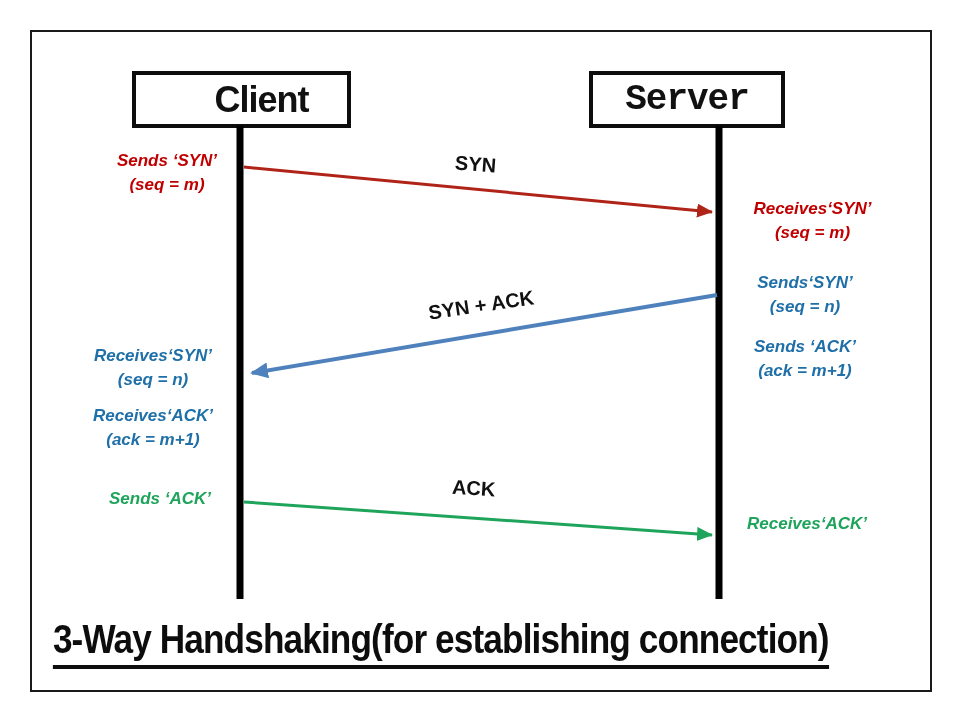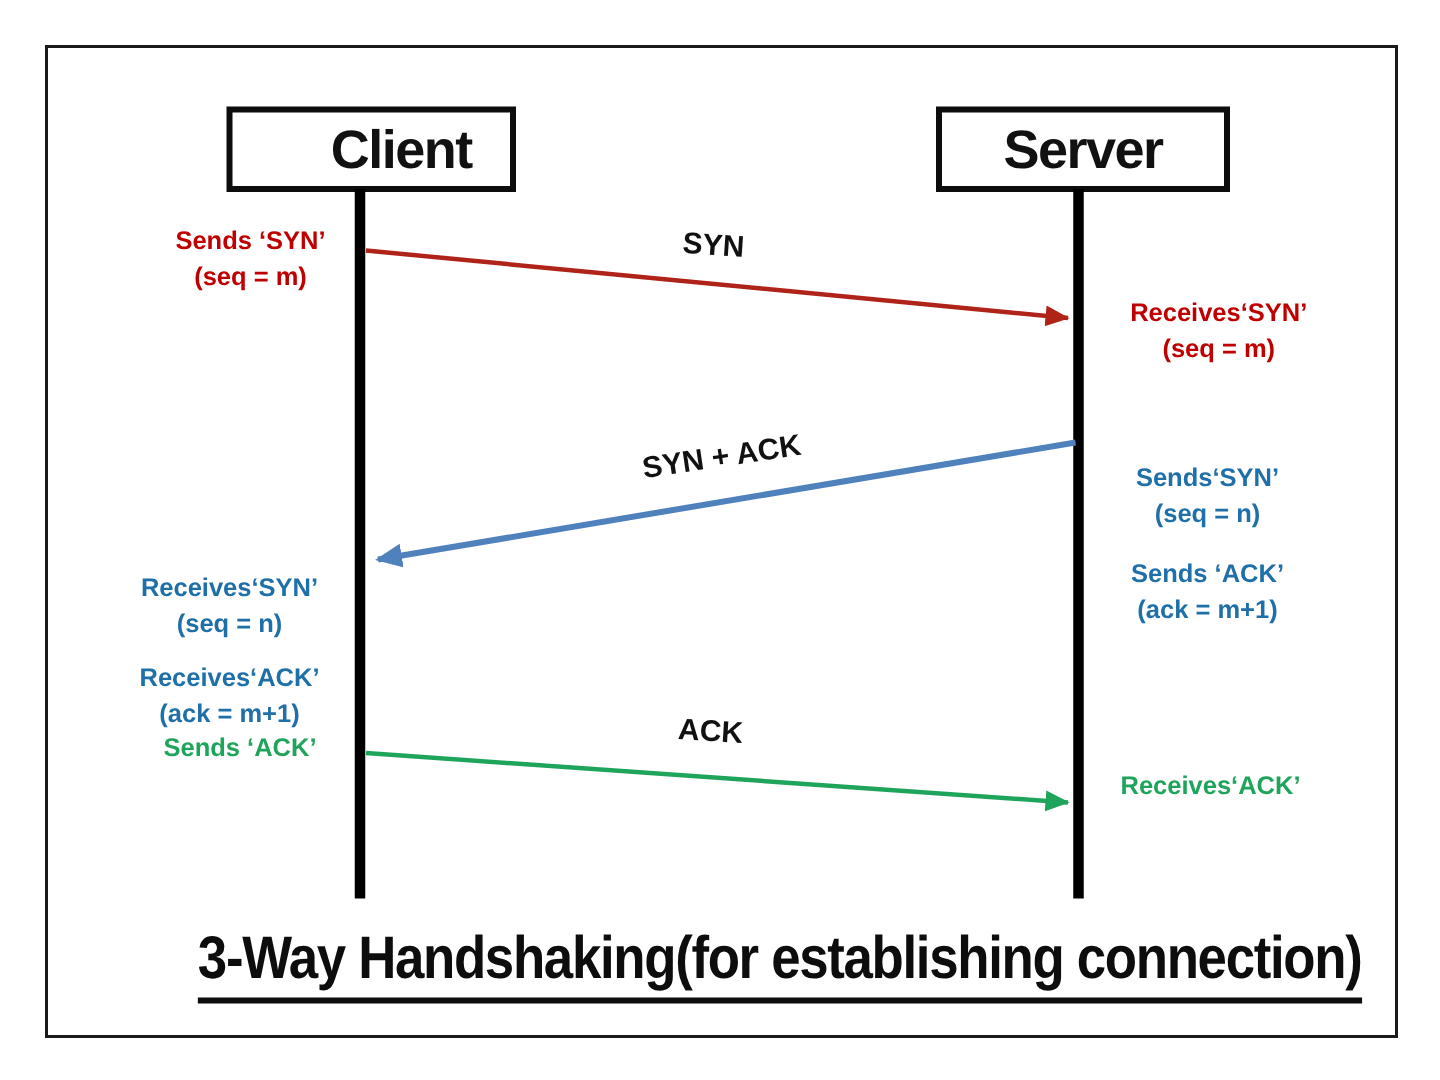--- a/index.html
+++ b/index.html
@@ -28,22 +28,22 @@
     background: #ffffff;
     box-sizing: border-box;
     display: flex;
     align-items: center;
     justify-content: center;
     font-weight: bold;
     font-size: 36px;
     letter-spacing: -1px;
     color: #111111;
   }
-  #client-box { left: 151px; width: 193px; padding-left: 40px; }
-  #server-box { left: 624px; width: 196px; }
+  #client-box { left: 132px; width: 219px; padding-left: 40px; }
+  #server-box { left: 589px; width: 196px; font-family: Liberation Mono, monospace; }
 
   svg.lines {
     position: absolute;
     left: 0; top: 0;
     width: 960px; height: 720px;
   }
   .lifeline { stroke: #000000; stroke-width: 7; }
   .arrow-red   { stroke: var(--red-arrow, #b02318);  stroke-width: 3; }
   .arrow-blue  { stroke: var(--blue-arrow, #4f81bd); stroke-width: 4; }
   .arrow-green { stroke: var(--green, #1fa45b);      stroke-width: 3; }
@@ -51,42 +51,43 @@
   .mk-blue  { fill: var(--blue-arrow, #4f81bd); }
   .mk-green { fill: var(--green, #1fa45b); }
 
   .note {
     position: absolute;
     text-align: center;
     font-weight: bold;
     font-size: 17px;
     line-height: 24px;
     white-space: nowrap;
+    font-style: italic;
   }
   .note-red   { color: var(--red-text, #c00000); }
-  .note-blue  { color: var(--blue-text, #1f6fa8); margin-top: 36px; }
+  .note-blue  { color: var(--blue-text, #1f6fa8); }
   .note-green { color: var(--green, #1fa45b); }
 
   .arrow-label {
     position: absolute;
     font-weight: bold;
     font-size: 20px;
     color: #111111;
     white-space: nowrap;
     letter-spacing: 0px;
   }
   #label-syn     { left: 455px; top: 153px; transform: rotate(4deg); }
   #label-syn-ack { left: 428px; top: 294px; transform: rotate(-8.5deg); }
   #label-ack     { left: 452px; top: 477px; transform: rotate(3.5deg); }
 
   .title-wrap {
     position: absolute;
     left: 0; top: 617px;
     width: 960px;
-    text-align: right;
+    text-align: left;
   }
   .title-text {
     display: inline-block;
     transform: scaleX(0.88);
     transform-origin: 50% 50%;
     font-weight: bold;
     font-size: 40px;
     letter-spacing: -1px;
     color: #0d0d0d;
     border-bottom: 4px solid #0d0d0d;

